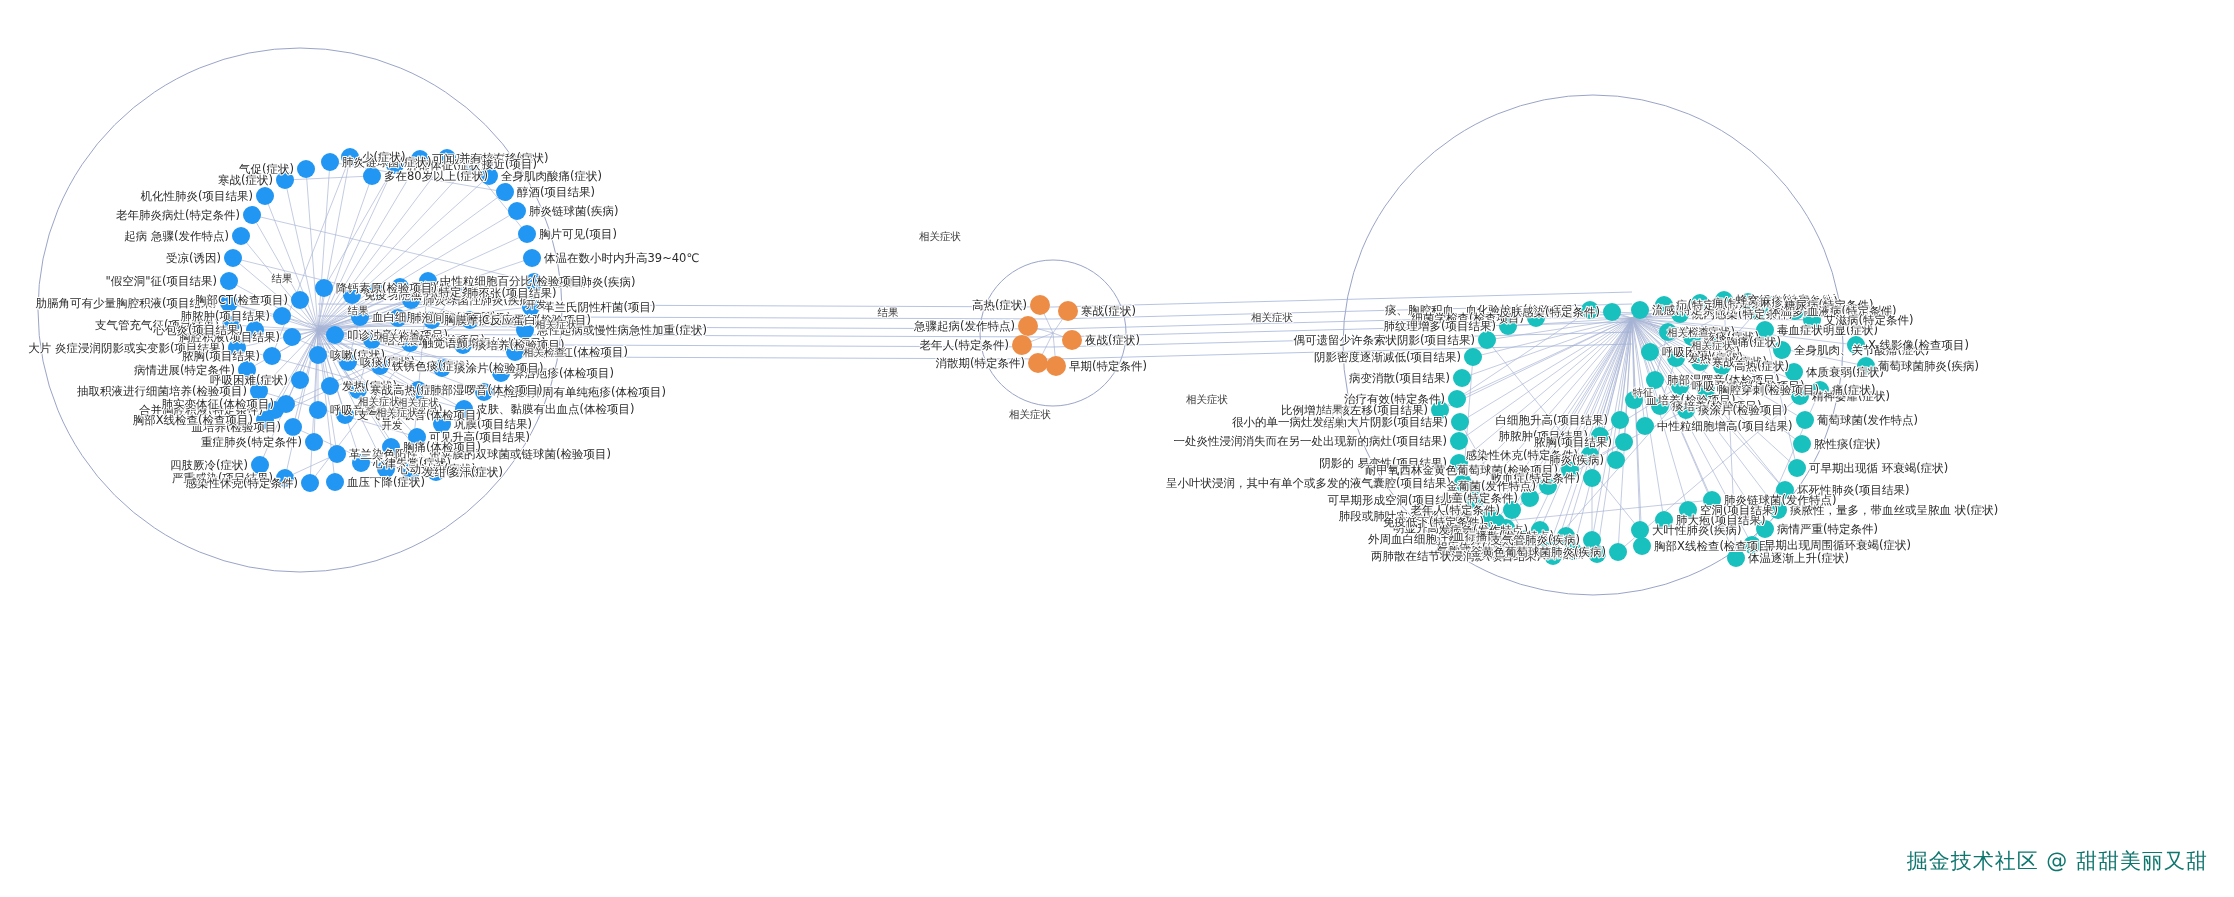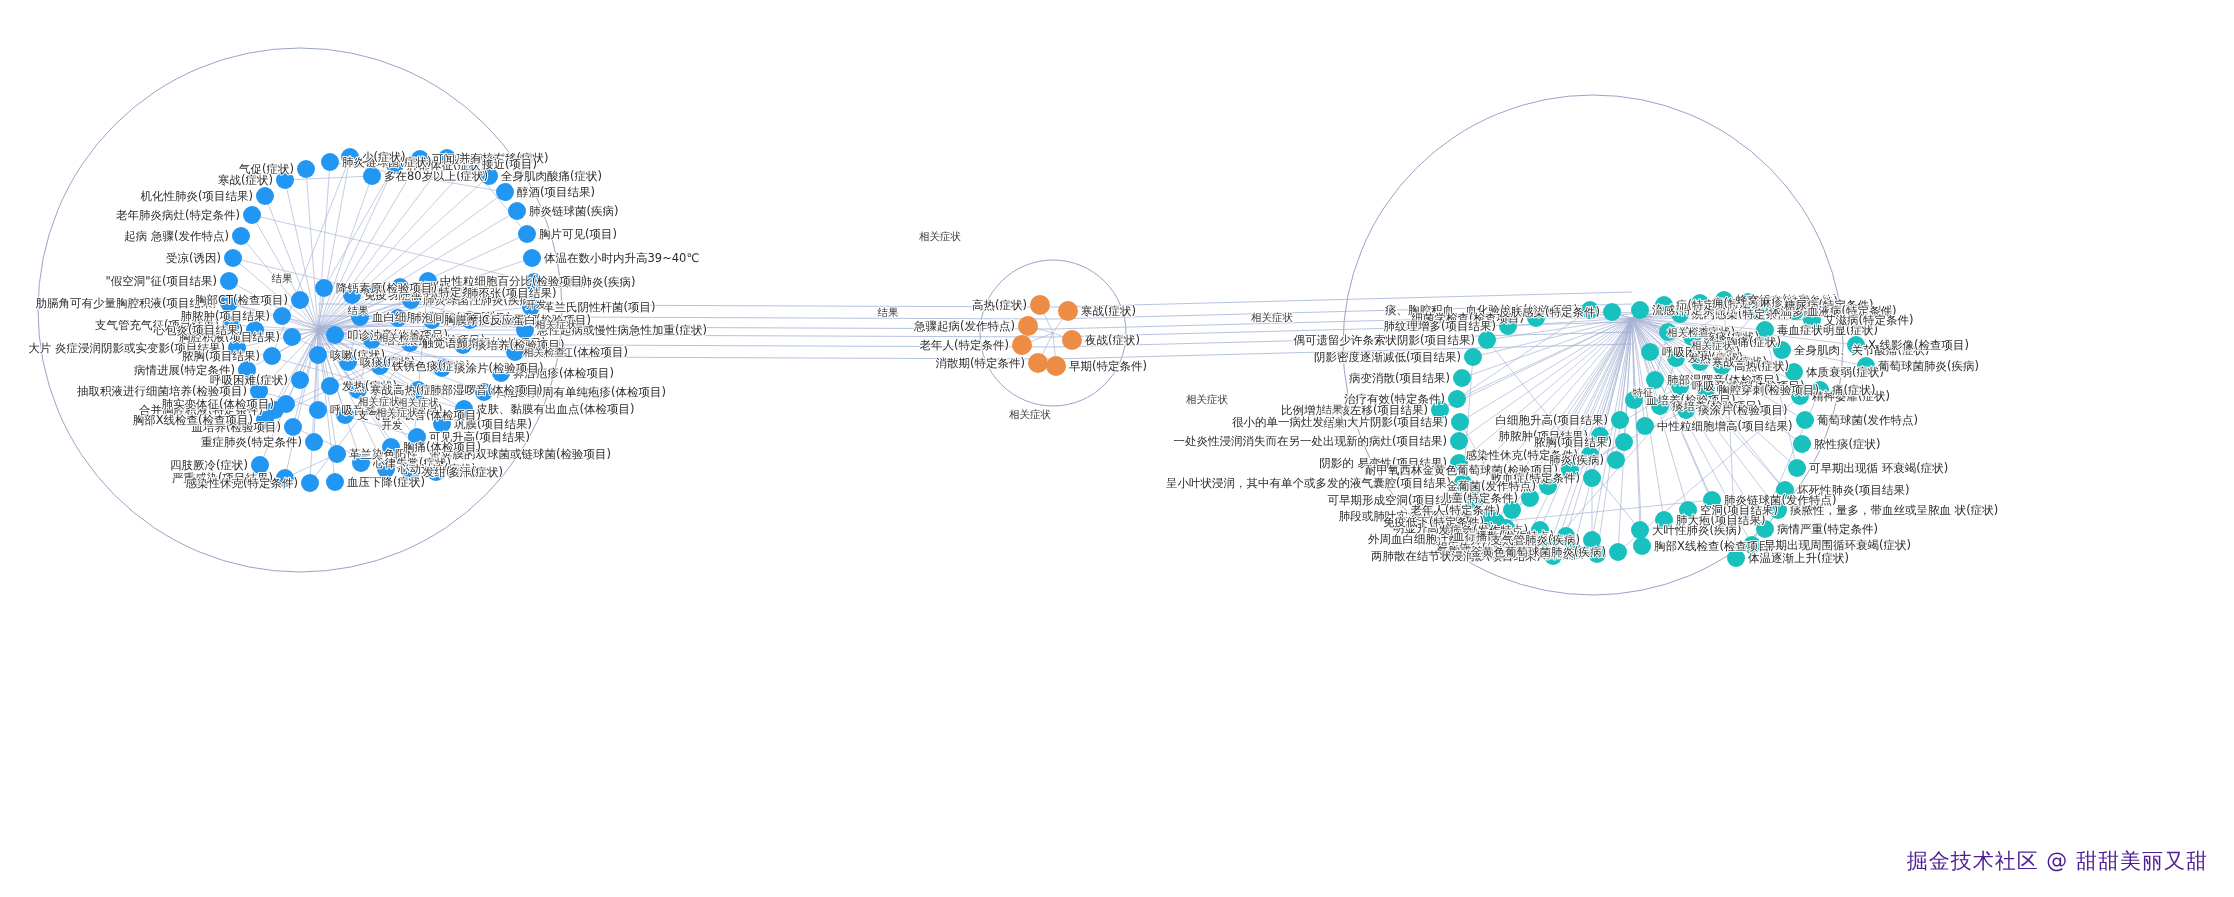--- a/index.html
+++ b/index.html
@@ -25,21 +25,21 @@
   .edge-label{
     font-size:10.5px;
     fill:#3a3a3a;
     font-family:"DejaVu Sans","Liberation Sans",sans-serif;
     paint-order:stroke;
     stroke:#ffffff;stroke-width:2px;stroke-linejoin:round;
     dominant-baseline:middle;
   }
   .watermark{
     position:absolute;right:26px;bottom:22px;
-    font-size:21px;color:#4c1d95;letter-spacing:1px;
+    font-size:21px;color:#0f766e;letter-spacing:1px;
     font-family:"DejaVu Sans","Liberation Sans",sans-serif;
     white-space:nowrap;user-select:none;
   }
 </style>
 </head>
 <body>
 
 <div id="graph-root">
 
   <svg class="graph-layer" id="svg-graph" viewBox="0 0 2234 897" xmlns="http://www.w3.org/2000/svg">

